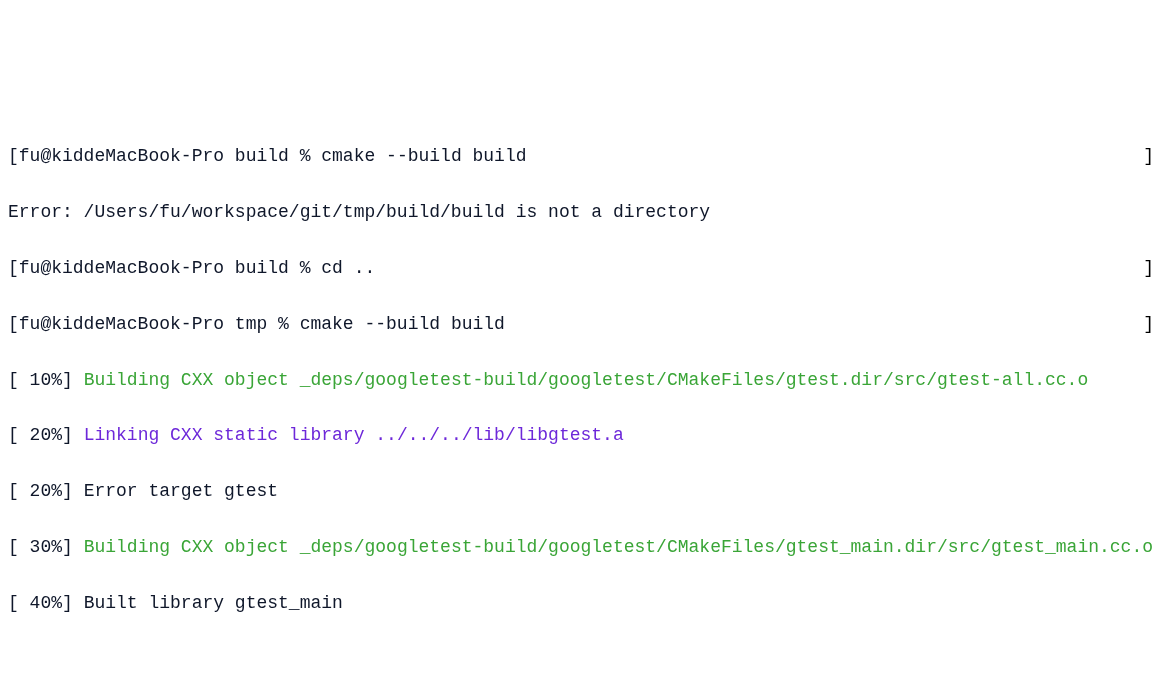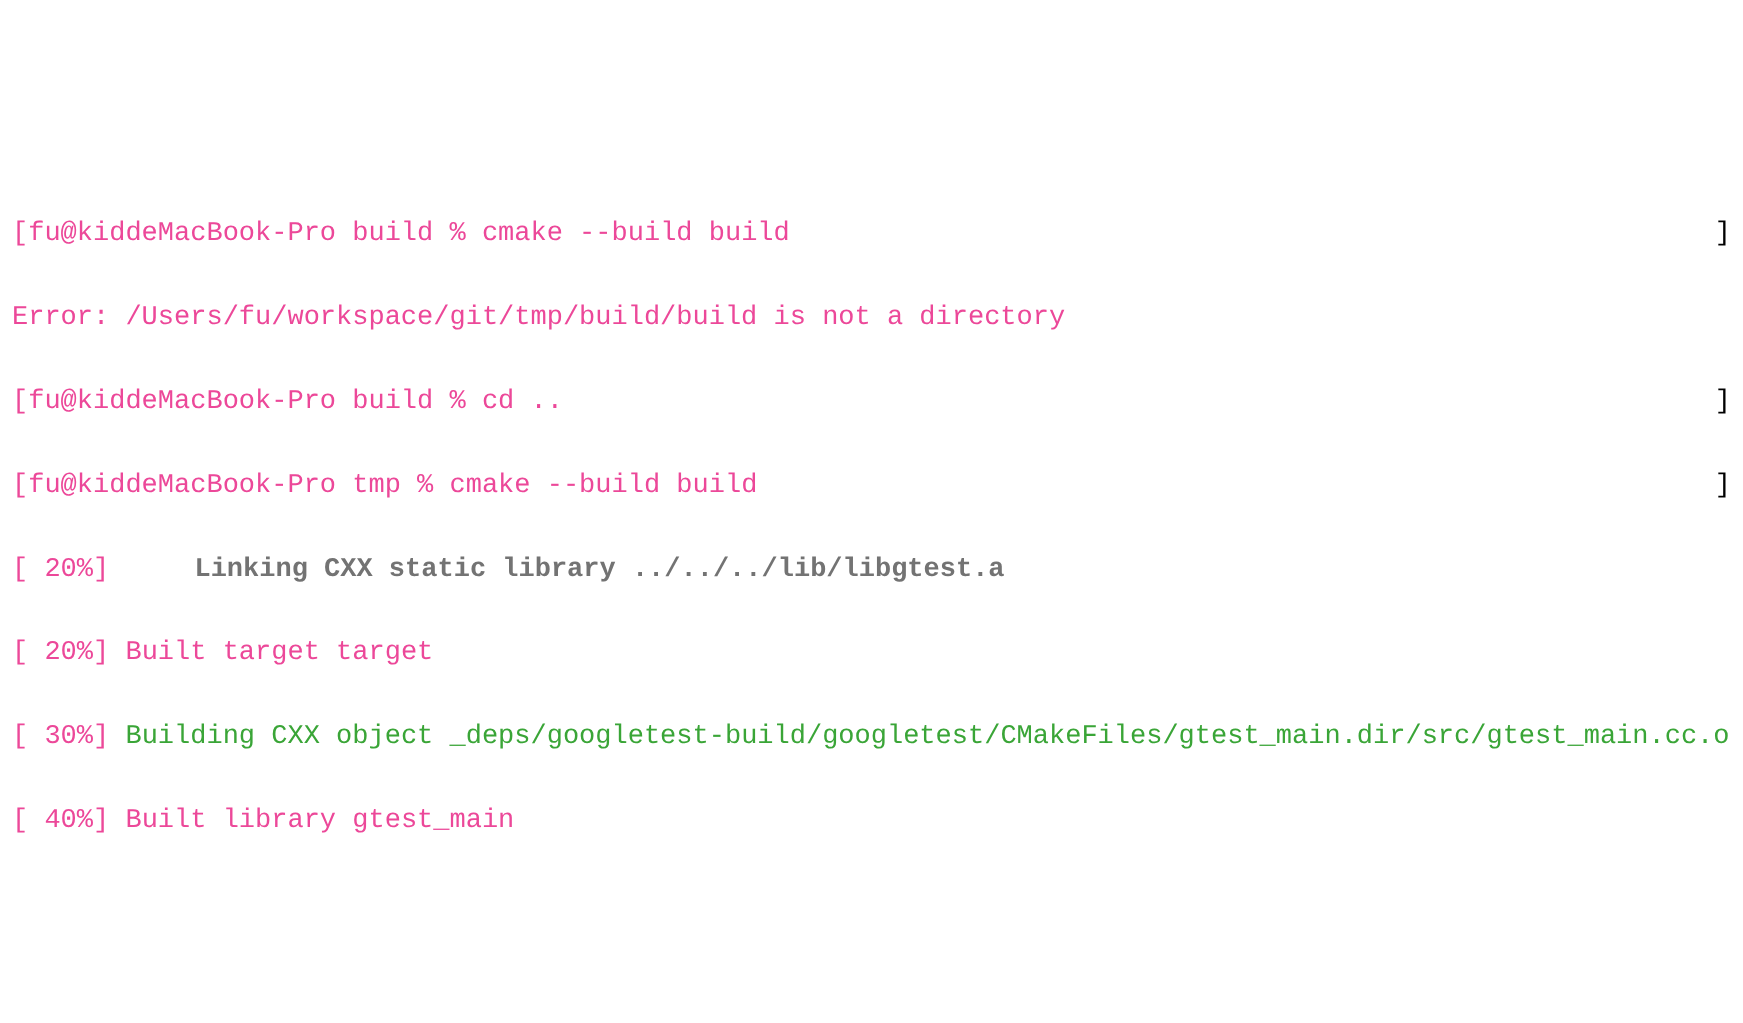--- a/index.html
+++ b/index.html
@@ -21,45 +21,45 @@
     .terminal {
       width: 100%;
     }
     .line {
       display: block;
     }
     .green {
       color: #3aa537;
     }
     .green-bold {
-      color: #737373;
-      font-weight: bold;
-      margin-left: 46px;
+      color: #6d28d9;
+      font-weight: normal;
     }
     .black {
-      color: #ec4899;
+      color: #0f172a;
       font-family: Liberation Mono, monospace;
     }
     .right-bracket {
       float: right;
       color: #000000;
     }
   </style>
 </head>
 <body>
 
 
 
 <div class="terminal">
 <span class="line"><span class="black">[fu@kiddeMacBook-Pro build % </span><span class="black">cmake --build build</span><span class="right-bracket">]</span></span>
 <span class="line black">Error: /Users/fu/workspace/git/tmp/build/build is not a directory</span>
 <span class="line"><span class="black">[fu@kiddeMacBook-Pro build % </span><span class="black">cd ..</span><span class="right-bracket">]</span></span>
 <span class="line"><span class="black">[fu@kiddeMacBook-Pro tmp % </span><span class="black">cmake --build build</span><span class="right-bracket">]</span></span>
+<span class="line"><span class="black">[ 10%] </span><span class="green">Building CXX object _deps/googletest-build/googletest/CMakeFiles/gtest.dir/src/gtest-all.cc.o</span></span>
 <span class="line"><span class="black">[ 20%] </span><span class="green-bold">Linking CXX static library ../../../lib/libgtest.a</span></span>
-<span class="line"><span class="black">[ 20%] </span><span class="black">Built target target</span></span>
+<span class="line"><span class="black">[ 20%] </span><span class="black">Error target gtest</span></span>
 <span class="line"><span class="black">[ 30%] </span><span class="green">Building CXX object _deps/googletest-build/googletest/CMakeFiles/gtest_main.dir/src/gtest_main.cc.o</span></span>
 <span class="line"><span class="black">[ 40%] </span><span class="black">Built library gtest_main</span></span>
 
 
 
 
 
 
 
 

